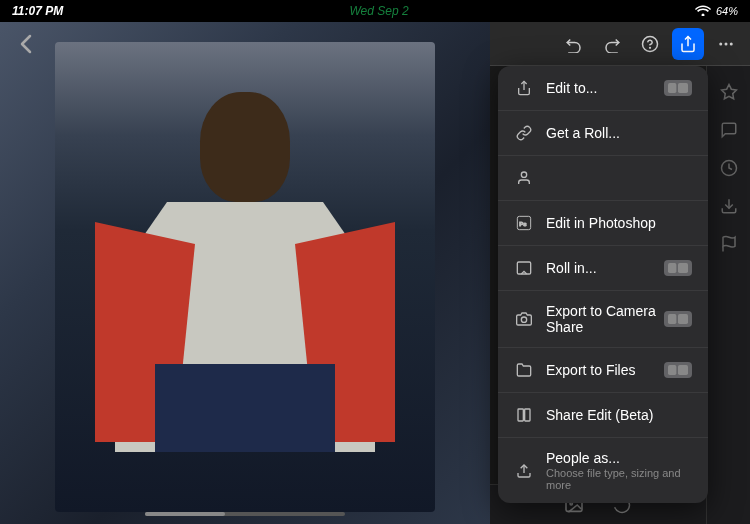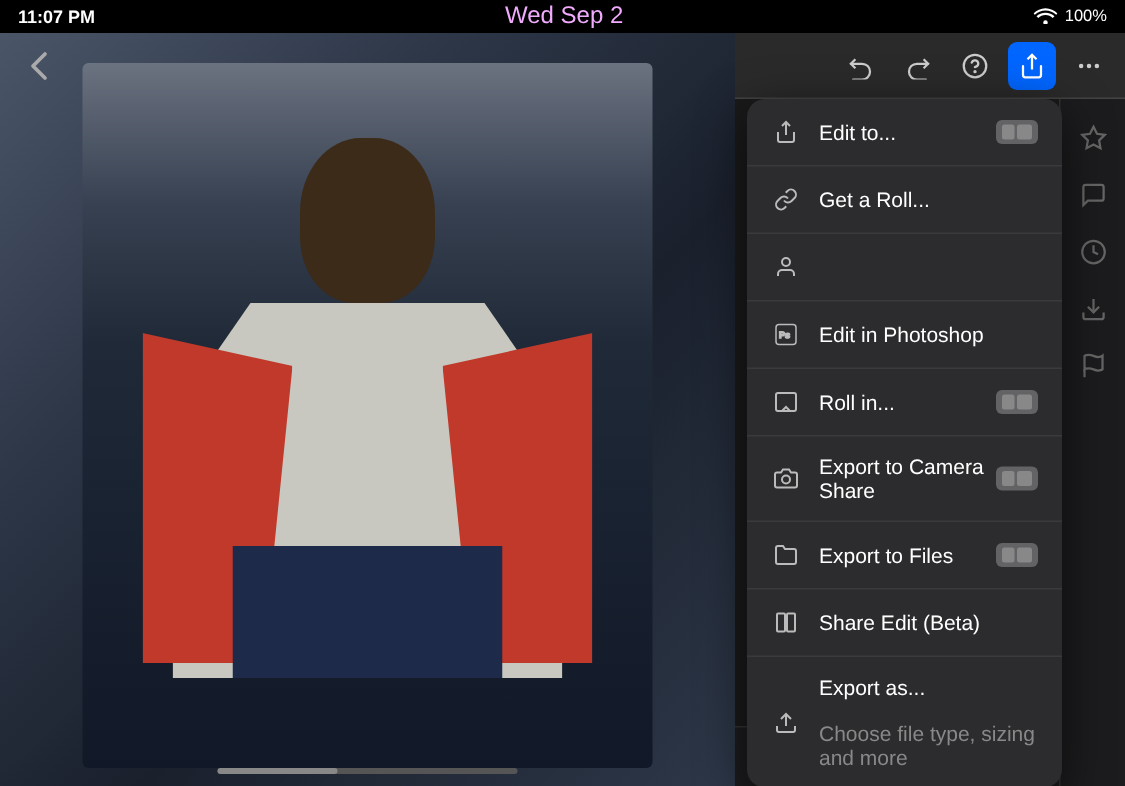--- a/index.html
+++ b/index.html
@@ -16,29 +16,30 @@
     .status-bar {
       position: absolute;
       top: 0; left: 0; right: 0;
       height: 22px;
       background: #000;
       display: flex;
       align-items: center;
       justify-content: space-between;
       padding: 0 12px;
       z-index: 100;
+      font-style: italic;
     }
     .status-time {
       color: #fff;
       font-size: 12px;
       font-weight: 600;
     }
     .status-date {
-      color: #f0abfc;
-      font-size: 16px;
+      color: #15803d;
+      font-size: 12px;
     }
     .status-icons {
       display: flex;
       align-items: center;
       gap: 5px;
     }
     .status-icon-text {
       color: #fff;
       font-size: 11px;
     }
@@ -227,24 +228,24 @@
       color: #bbb;
       font-size: 14px;
     }
 
     .menu-label {
       flex: 1;
       font-size: 14px;
       color: #fff;
     }
     .menu-label-sub {
-      font-size: 14px;
+      font-size: 11px;
       color: #888;
       display: block;
-      margin-top: 15px;
+      margin-top: 1px;
     }
 
     .menu-badge {
       width: 28px;
       height: 16px;
       background: #636366;
       border-radius: 4px;
       display: flex;
       align-items: center;
       justify-content: center;
@@ -339,21 +340,21 @@
   <span class="status-time">11:07 PM</span>
   <span class="status-date">Wed Sep 2</span>
   <div class="status-icons">
     <span class="status-icon-text">
       <svg width="16" height="12" viewBox="0 0 16 12" fill="white">
         <path d="M8 3C10.8 3 13.3 4.1 15.1 5.9L16 5C13.9 2.9 11.1 1.5 8 1.5S2.1 2.9 0 5l0.9 0.9C2.7 4.1 5.2 3 8 3z"></path>
         <path d="M8 6C9.9 6 11.6 6.8 12.8 8L14 6.8C12.5 5.4 10.4 4.5 8 4.5S3.5 5.4 2 6.8L3.2 8C4.4 6.8 6.1 6 8 6z"></path>
         <circle cx="8" cy="11" r="1.5"></circle>
       </svg>
     </span>
-    <span class="status-icon-text">100%</span>
+    <span class="status-icon-text">64%</span>
   </div>
 </div>
 
 <div class="back-btn">
   <svg width="12" height="20" viewBox="0 0 12 20" fill="#aaa">
     <path d="M10 2L2 10l8 8" stroke="#aaa" stroke-width="2.5" fill="none" stroke-linecap="round" stroke-linejoin="round"></path>
   </svg>
 </div>
 
 <div class="photo-area">
@@ -516,21 +517,21 @@
 
   <div class="menu-item">
     <div class="menu-icon">
       <svg width="16" height="16" viewBox="0 0 24 24" fill="none" stroke="#bbb" stroke-width="2">
         <path d="M21 15v4a2 2 0 0 1-2 2H5a2 2 0 0 1-2-2v-4"></path>
           <polyline points="17,8 12,3 7,8"></polyline>
           <line x1="12" y1="3" x2="12" y2="15"></line>
       </svg>
     </div>
     <span class="menu-label">
-      <span>Export as...</span>
+      <span>People as...</span>
       <span class="menu-label-sub">Choose file type, sizing and more</span>
     </span>
   </div>
 
 </div>
 
 <div class="geometry-label">
   <span class="geometry-chevron">›</span>
   <span>Geometry</span>
 </div>

